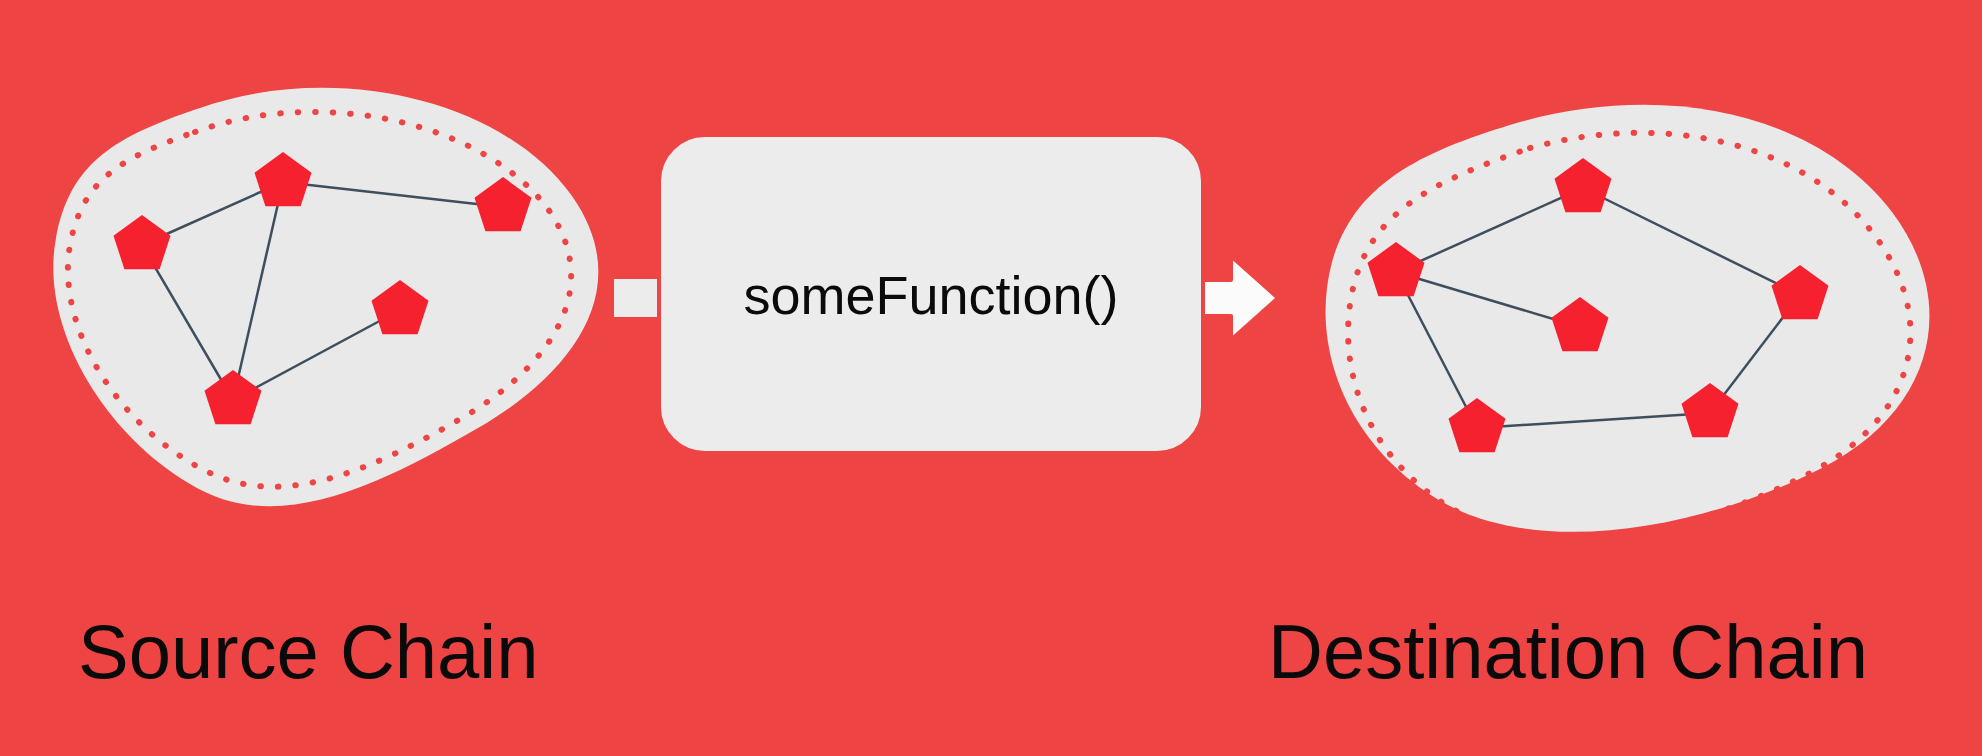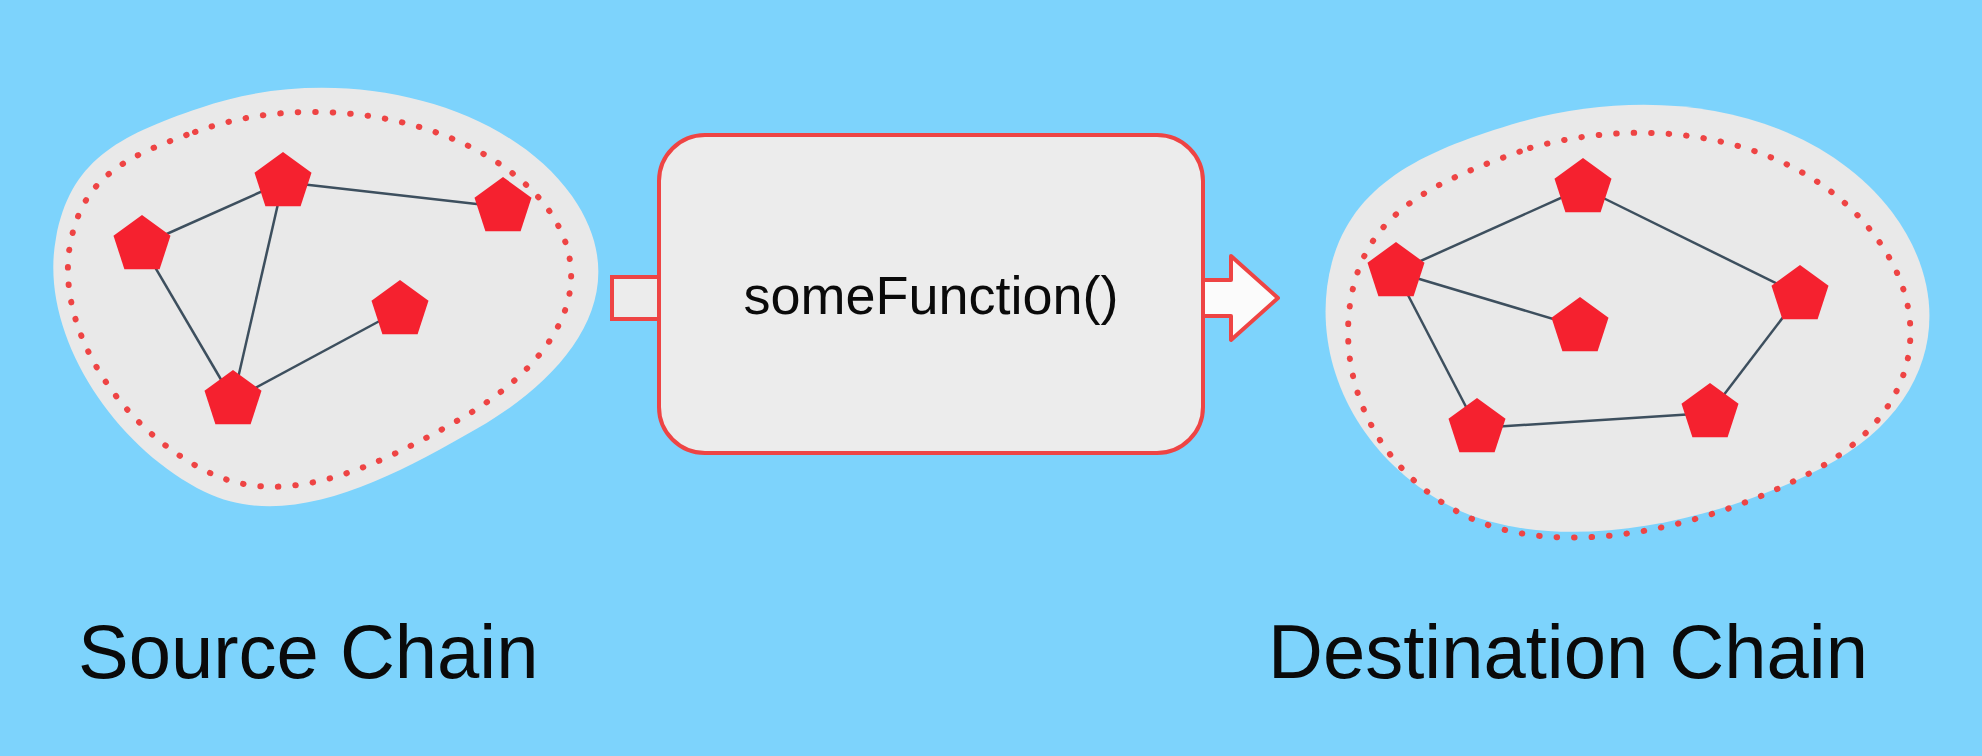--- a/index.html
+++ b/index.html
@@ -5,21 +5,21 @@
 <style>
   html, body {
     margin: 0;
     padding: 0;
     background: #ffffff;
   }
   .canvas {
     position: relative;
     width: 1982px;
     height: 756px;
-    background: #7dd3fc;
+    background: #ef4444;
     font-family: "Liberation Sans", sans-serif;
     overflow: hidden;
   }
   svg { display: block; }
 
   .blob {
     fill: var(--blob-gray, #e9e9e9);
     stroke: none;
   }
   .dotted {

